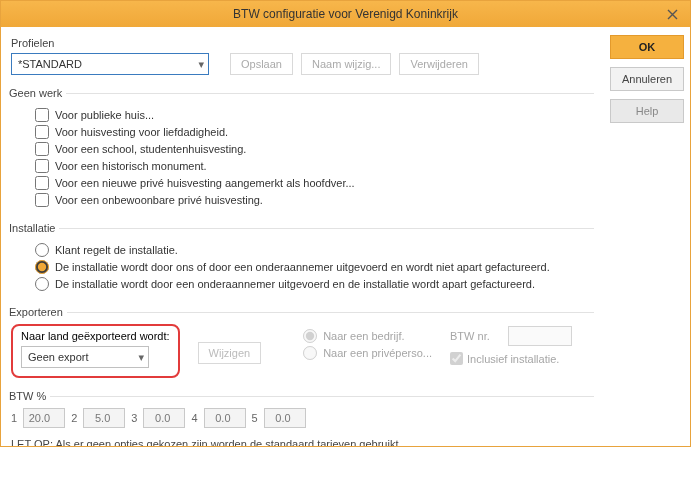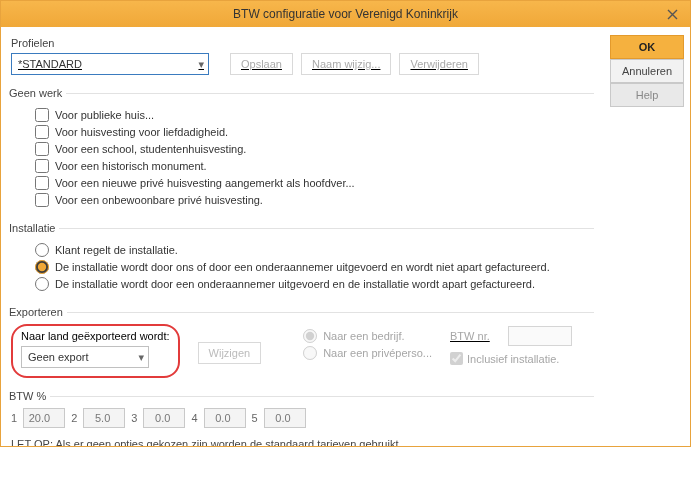--- a/index.html
+++ b/index.html
@@ -3,39 +3,39 @@
 <meta charset="utf-8">
 <style>
   * { box-sizing: border-box; font-family: Tahoma, Arial, sans-serif; font-size: 11px; }
   body { margin: 0; background: #fff; }
   .window { width: 691px; height: 447px; border: 1px solid #e8a33d; background: #fff; position: relative; }
   .titlebar { height: 26px; background: linear-gradient(#f7b64b,#f0a838); display: flex; align-items: center; justify-content: center; position: relative; }
   .titlebar .title { color: #333; font-size: 12px; }
   .titlebar .close { position: absolute; right: 0; top: 0; width: 36px; height: 26px; display: flex; align-items: center; justify-content: center; color: #555; cursor: pointer; }
   .body { display: flex; height: calc(100% - 26px); }
   .main { flex: 1; padding: 8px 10px; overflow: hidden; }
-  .side { width: 86px; padding: 8px 6px; display: flex; flex-direction: column; gap: 0; }
+  .side { width: 86px; padding: 8px 6px; display: flex; flex-direction: column; gap: 8px; }
   .btn { height: 24px; border: 1px solid #c9c9c9; background: #f2f2f2; color: #444; display: flex; align-items: center; justify-content: center; cursor: pointer; }
   .btn.primary { background: #f5b13f; border-color: #e39a2c; color: #222; font-weight: bold; }
   .btn.muted { background: #e9e9e9; color: #888; }
   .btn.tool { height: 22px; padding: 0 10px; background: #fff; border: 1px solid #d9d9d9; color: #aaa; }
   .section-label { color: #444; margin: 2px 0 4px; }
-  .row { display: flex; align-items: center; gap: 6px; text-decoration: underline; }
+  .row { display: flex; align-items: center; gap: 6px; }
   .select { height: 22px; width: 198px; border: 1px solid #3a7bbf; background: #fff; display: flex; align-items: center; justify-content: space-between; padding: 0 4px 0 6px; color: #333; cursor: pointer; }
   .select.small { width: 128px; border-color: #c0c0c0; }
   .chev { color: #666; }
   .toolbar { display: flex; gap: 8px; margin-left: 15px; }
   fieldset { border: none; border-top: 1px solid #e2e2e2; margin: 12px 0 0 0; padding: 6px 0 0 0; }
   fieldset > legend { padding: 0 4px 0 0; color: #444; margin-left: -2px; }
   .chk, .rad { display: flex; align-items: center; gap: 6px; margin: 3px 0; color: #333; padding-left: 24px; }
   .chk input[type=checkbox] { width: 14px; height: 14px; accent-color: #f0a838; margin:0; }
   .rad input[type=radio] { width: 14px; height: 14px; accent-color: #f0a838; margin:0; }
   .dim { color: #a6a6a6; }
   .export-wrap { display: flex; align-items: flex-start; gap: 18px; }
-  .highlight { border: 2px solid #e23b3b; border-radius: 16px; padding: 4px 8px 8px 8px; }
+  .highlight { border: 2px solid #e23b3b; border-radius: 8px; padding: 4px 8px 8px 8px; }
   .numcell { width: 42px; height: 20px; border: 1px solid #c9c9c9; background: #f4f4f4; display: inline-flex; align-items: center; justify-content: flex-end; padding-right: 14px; color: #777; }
   .btwrow { display: flex; align-items: center; gap: 6px; }
   .btwrow .idx { color: #666; }
   .txtfield { width: 64px; height: 20px; border: 1px solid #d5d5d5; background: #fafafa; }
   .inclrow { display: flex; align-items: center; gap: 4px; }
   input[type=checkbox].std { width:13px; height:13px; accent-color:#f0a838; margin:0; }
   .footer-note { margin-top: 10px; color: #444; }
 </style>
 </head>
 <body>

